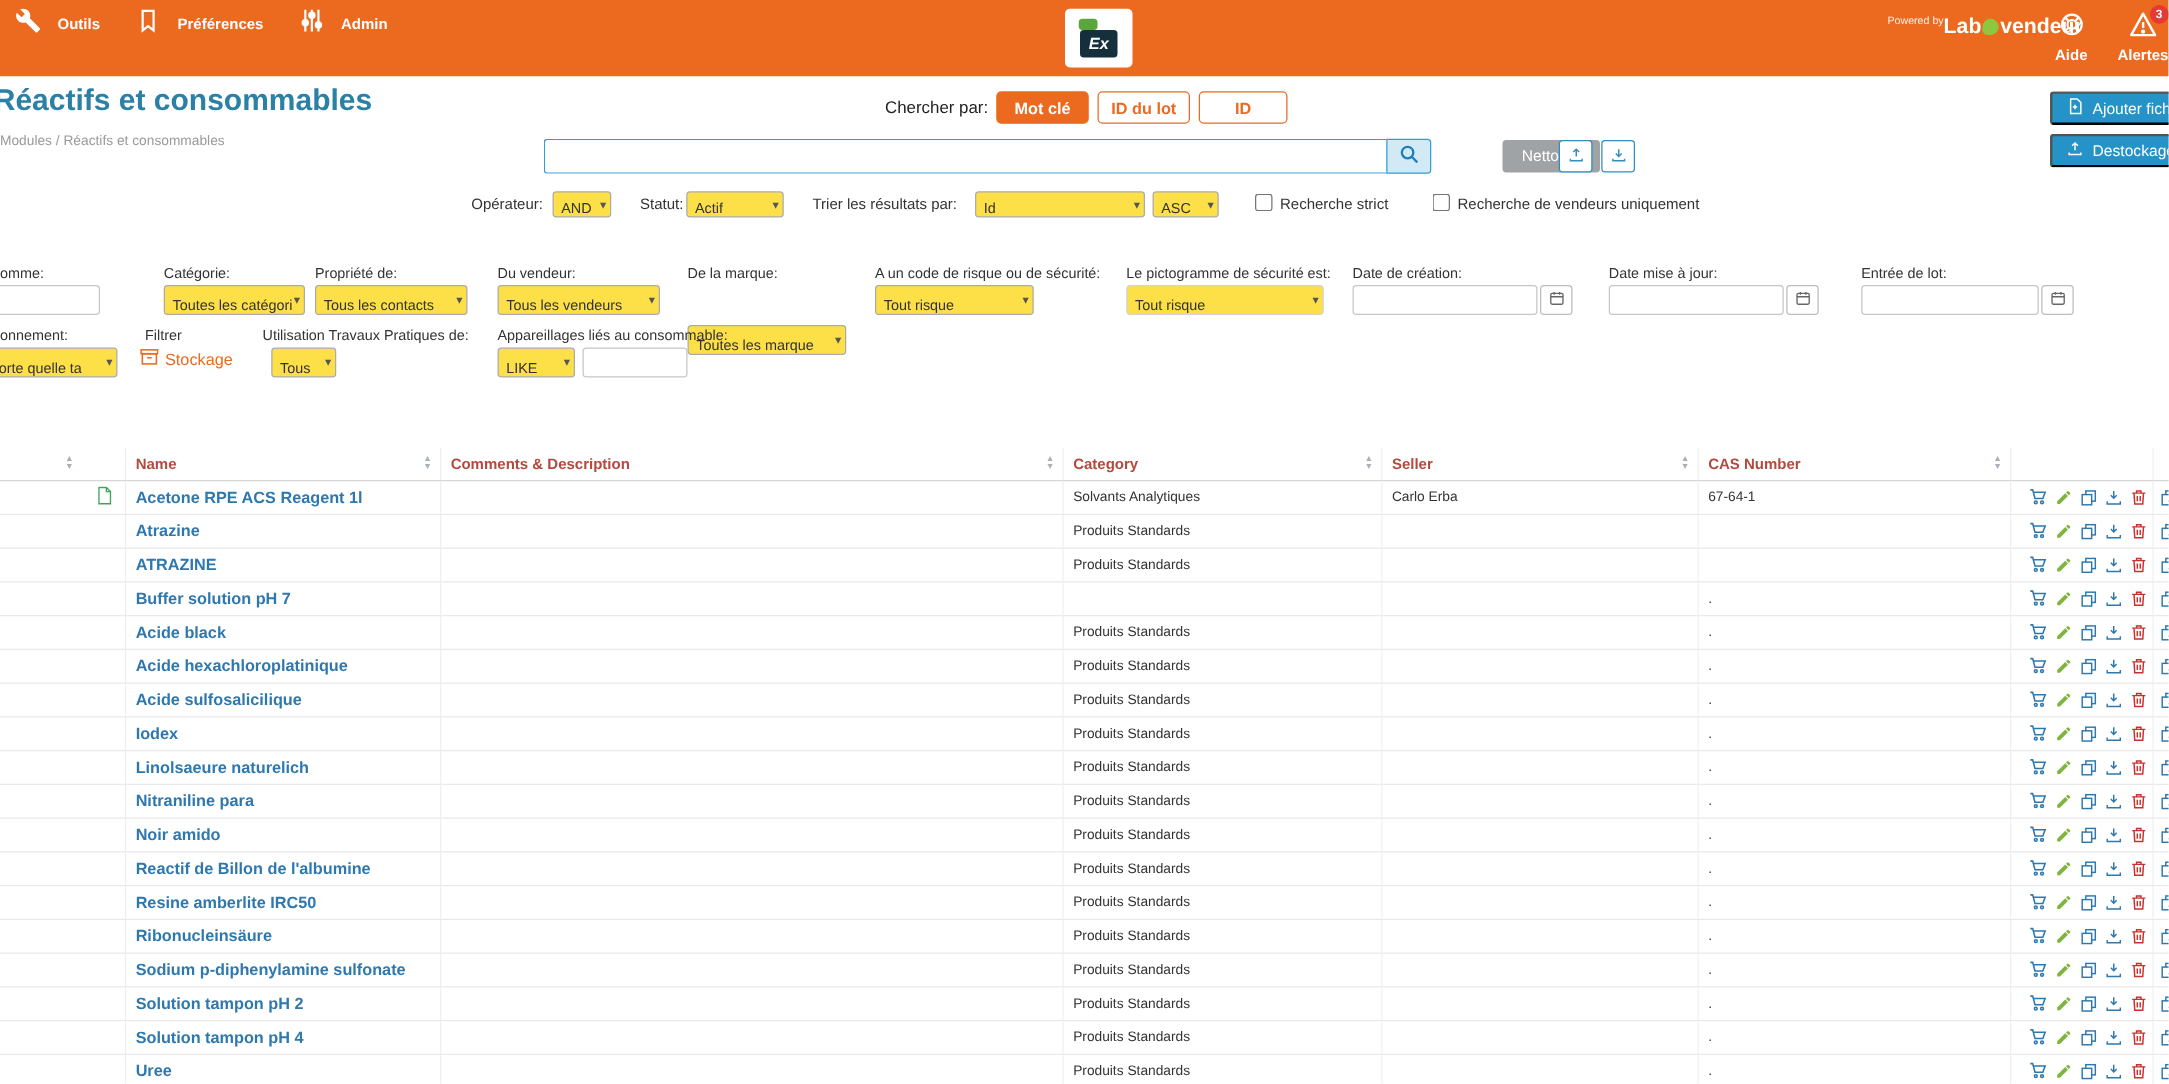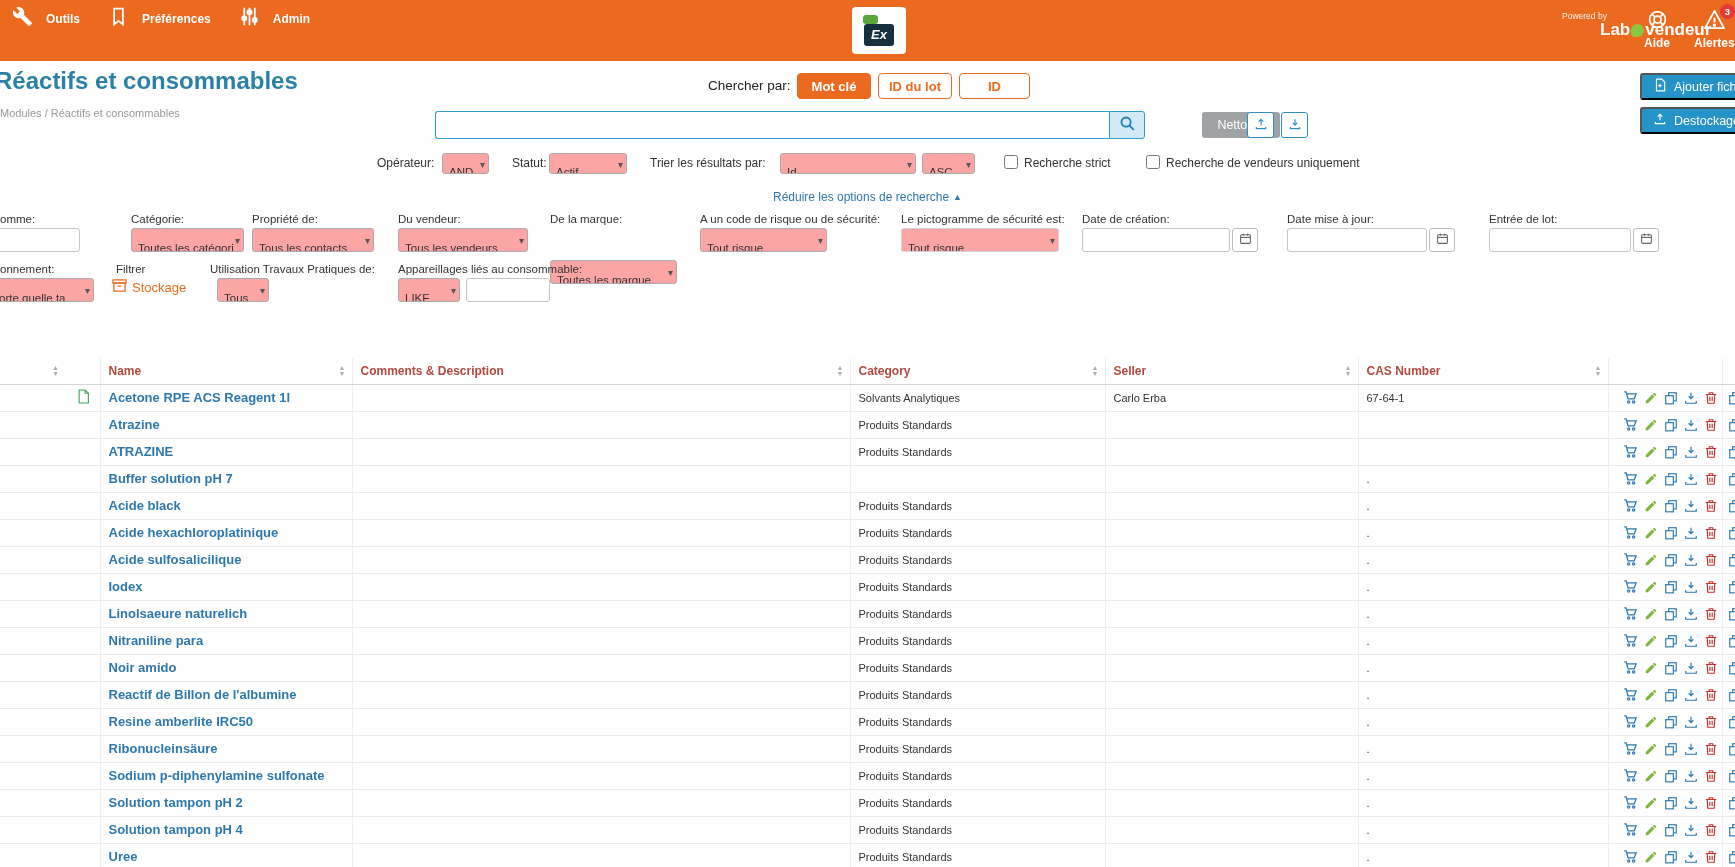--- a/index.html
+++ b/index.html
@@ -11,23 +11,23 @@
   .topbar{ position:absolute; left:0; top:0; width:100%; height:61px; background:#EC6A1F; z-index:6; }
   .menu{ position:absolute; left:12px; top:6px; display:flex; gap:28px; }
   .menu-item{ display:flex; flex-direction:row; align-items:center; gap:13px; color:#fff; cursor:pointer; }
   .menu-item .lbl{ font-size:12px; font-weight:bold; }
   .center-logo{ position:absolute; left:852px; top:7px; width:54px; height:47px; background:#fff;
                 border-radius:4px; display:flex; align-items:center; justify-content:center; }
   .exmark{ width:38px; height:34px; position:relative; }
   .ex-green{ position:absolute; left:3px; top:1px; width:15px; height:9px; background:#5BA63C; border-radius:3px; }
   .ex-box{ position:absolute; left:4px; top:10px; width:30px; height:22px; background:#15303C; color:#fff;
            font-weight:bold; font-style:italic; font-size:13px; display:flex; align-items:center; justify-content:center; border-radius:3px; }
-  .brand{ position:absolute; left:1560px; top:12px; color:#fff; display:flex; flex-direction:column; line-height:1.1; }
+  .brand{ position:absolute; left:1508px; top:12px; color:#fff; display:flex; line-height:1.1; }
   .brand .powered{ font-size:8.5px; opacity:.9; margin-left:2px; }
-  .brand .brandname{ font-size:17px; font-weight:bold; display:flex; align-items:center;margin-left:40px; }
+  .brand .brandname{ font-size:17px; font-weight:bold; display:flex; align-items:center; }
   .bulb{ width:13px; height:13px; background:#8DC63F; border-radius:50% 50% 50% 4px; margin:0 1px; display:inline-block; }
   .tb-right-item{ position:absolute; top:9px; display:flex; flex-direction:column; align-items:center; gap:2px; color:#fff; cursor:pointer; }
   .tb-right-item .lbl{ font-size:12px; font-weight:bold; }
   .alert-wrap{ position:relative; }
   .badge{ position:absolute; top:-5px; right:-9px; background:#E53935; color:#fff; font-size:9.5px; font-weight:bold;
           min-width:15px; height:15px; border-radius:8px; display:flex; align-items:center; justify-content:center; }
 
   
   .page-head{ position:absolute; left:0; top:61px; width:100%; height:271px; background:#fff; }
   .abs{ position:absolute; }
@@ -41,22 +41,22 @@
                  padding:0 8px; font-size:13px; color:#333; outline:none; }
   .mag-btn{ position:absolute; background:#D2EAF6; border:1.5px solid #2E9FD4; border-radius:0 3px 3px 0;
             display:flex; align-items:center; justify-content:center; cursor:pointer; }
   .btn-gray{ position:absolute; background:#9FA3A6; color:#fff; border:none; border-radius:3px; font-size:12.5px;
              display:flex; align-items:center; justify-content:center; cursor:pointer; }
   .icon-btn{ position:absolute; background:#fff; border:1px solid #2E8FC0; border-radius:3px;
              display:flex; align-items:center; justify-content:center; cursor:pointer; }
   .btn-blue{ position:absolute; background:#2593C8; color:#fff; font-size:12.5px; border-radius:3px;
              display:flex; align-items:center; gap:7px; padding:0 11px; height:27px; white-space:nowrap; cursor:pointer; }
   .small-label{ font-size:12px; color:#333; white-space:nowrap; }
-  .sel{ position:absolute; height:24px; border:1px solid #ABABAB; border-radius:3px; background:#fca5a5; display:flex;
-        align-items:center; padding:16px 15px 0 6px; font-size:11.5px; white-space:nowrap; overflow:hidden; cursor:pointer; }
+  .sel{ position:absolute; height:24px; border:1px solid #ABABAB; border-radius:3px; background:#fde047; display:flex;
+        align-items:flex-end; padding:16px 15px 0 6px; font-size:11.5px; white-space:nowrap; overflow:hidden; cursor:pointer; }
   .sel .sel-arr{ position:absolute; right:3px; top:50%; transform:translateY(-50%); font-size:10px; color:#555; }
   .sel.h21{ height:21px; }
   .chk{ position:absolute; width:14px; height:14px; cursor:pointer; }
   .collapse-row{ position:absolute; left:0; top:126px; width:100%; text-align:center; }
   .collapse-link{ display:inline-flex; align-items:center; gap:4px; color:#2E78AE; font-size:12px; cursor:pointer; }
   .collapse-link .arr{ font-size:9px; }
   .flabel{ position:absolute; font-size:11.5px; color:#333; white-space:nowrap; }
   .finput{ position:absolute; height:24px; border:1px solid #C6C6C6; border-radius:3px; padding:0 6px; font-size:11.5px; outline:none; }
   .calbtn{ position:absolute; width:26px; height:24px; border:1px solid #BDBDBD; border-radius:3px; background:#fff;
            display:flex; align-items:center; justify-content:center; cursor:pointer; }
@@ -240,26 +240,20 @@
     </div>
     <div class="sel h21" style="left:922px; top:92px; width:53px;">
       <span>ASC</span>
         <span class="sel-arr">▾</span>
     </div>
     <input type="checkbox" class="chk" style="left: 1004px; top: 94px;">
     <span class="abs small-label" style="left:1024px; top:95px;">Recherche strict</span>
     <input type="checkbox" class="chk" style="left: 1146px; top: 94px;">
     <span class="abs small-label" style="left:1166px; top:95px;">Recherche de vendeurs uniquement</span>
 
-    <div class="collapse-row">
-      <span class="collapse-link">
-        <span>Réduire les options de recherche</span>
-        <span class="arr">▲</span>
-      </span>
-    </div>
 
     <span class="flabel" style="left:0; top:152px;">omme:</span>
     <input class="finput" style="left: -10px; top: 167px; width: 90px;" value="">
 
     <span class="flabel" style="left:131px; top:152px;">Catégorie:</span>
     <div class="sel" style="left:131px; top:167px; width:113px;">
       <span>Toutes les catégori</span>
         <span class="sel-arr">▾</span>
     </div>
 

